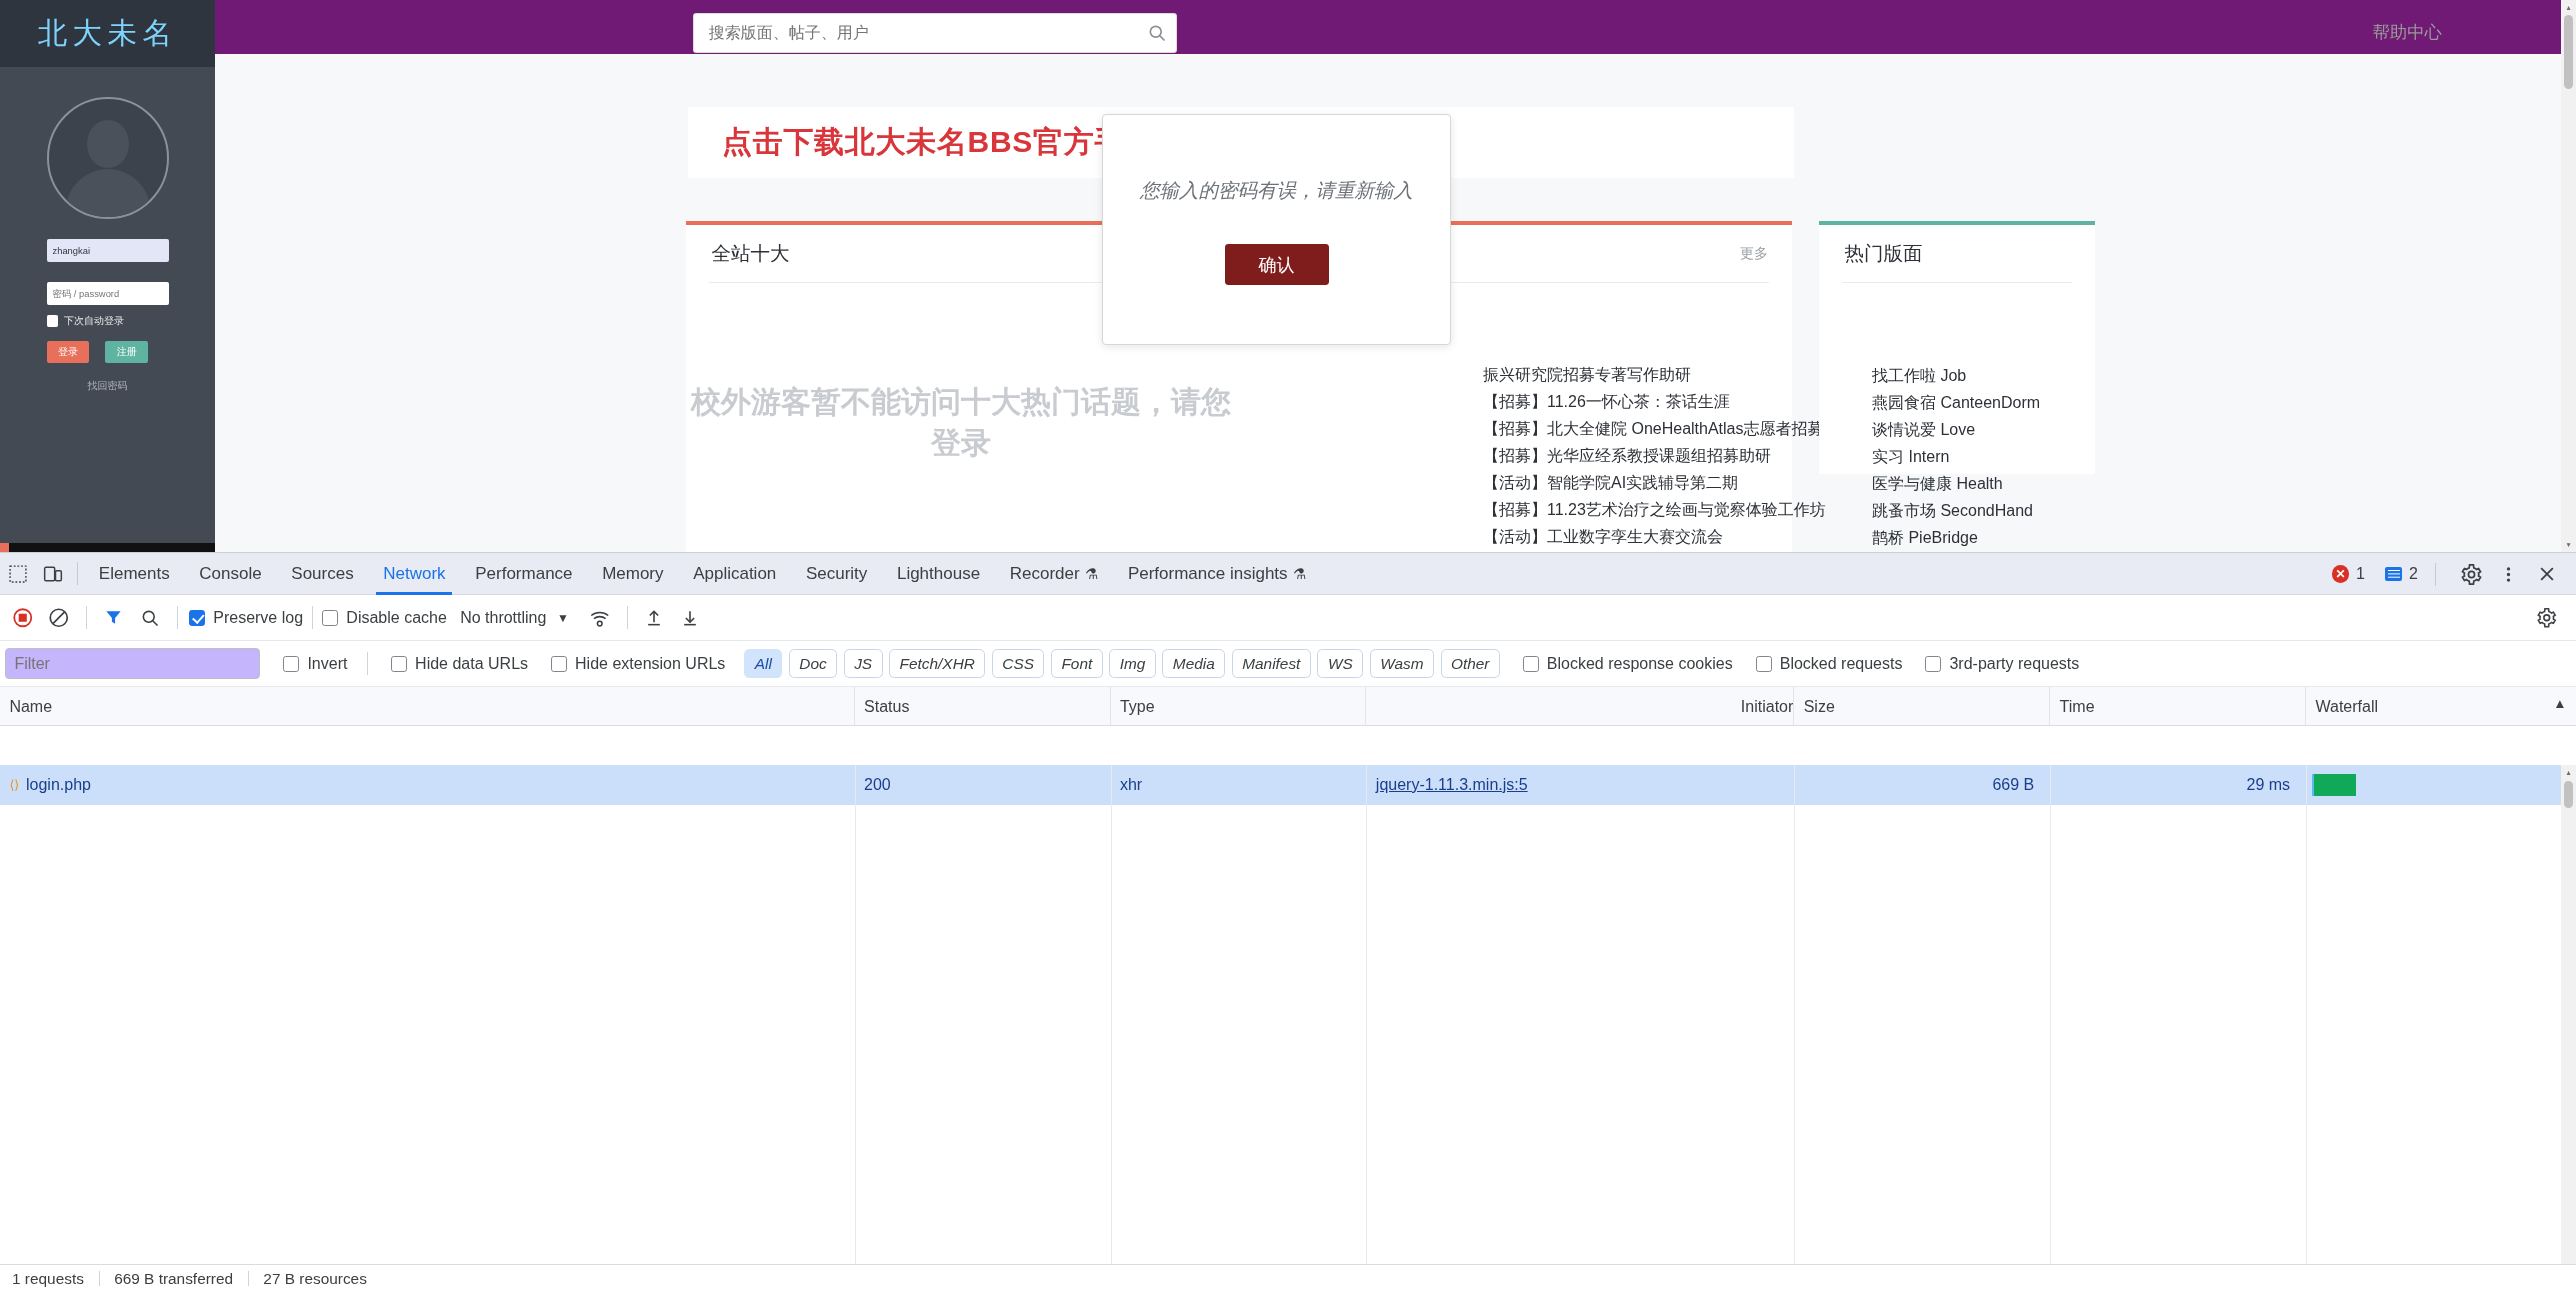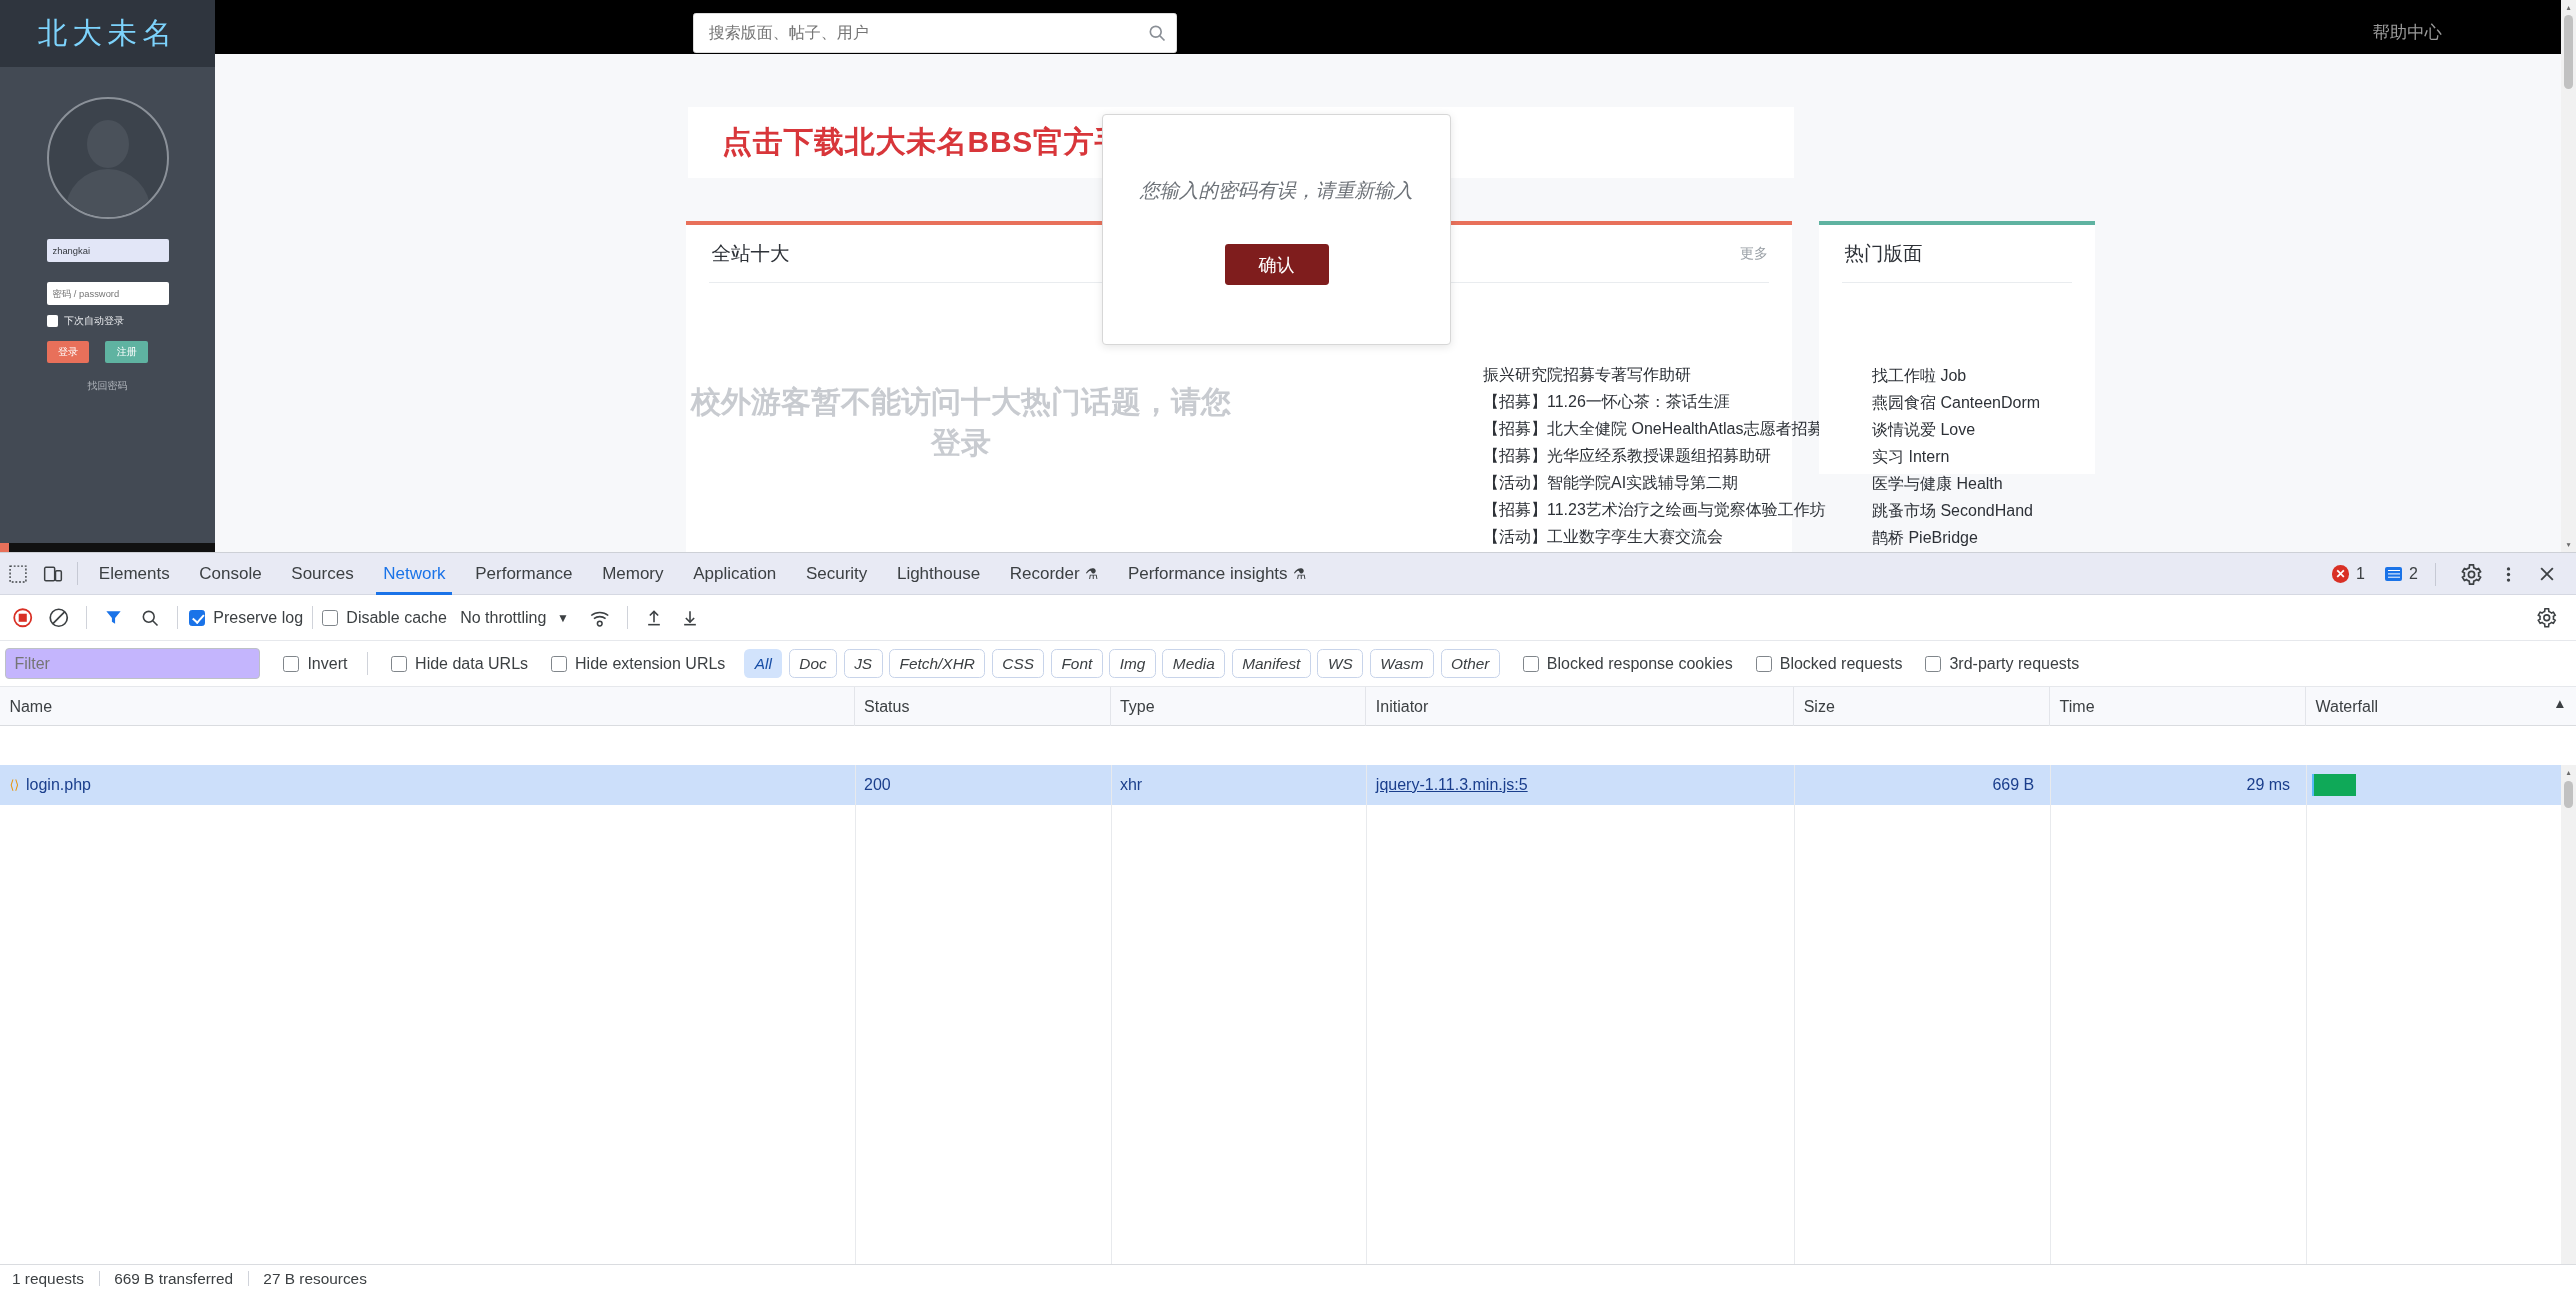--- a/index.html
+++ b/index.html
@@ -72,21 +72,21 @@
     color:#aeb3ba; font-size:10px; text-decoration:none;
   }
   #sidebar-bottom {
     position:absolute; left:0; bottom:0; width:215px; height:9.4px; background:#111;
   }
   #sidebar-bottom .mark { width:9.4px; height:9.4px; background:#e8705a; }
 
   
   #topbar {
     position:absolute; left:215px; top:0; right:0; height:54px;
-    background:#000000;
+    background:#701a75;
   }
   #search-wrap {
     position:absolute; left:478px; top:13.4px; width:484px; height:40px;
     background:#fff; border:0.7px solid #dcdcdc; border-radius:2.7px;
     display:flex; align-items:center;
   }
   #search-input {
     flex:1; border:none; outline:none; background:transparent;
     font-size:16px; color:#a8a8a8; padding:0 14.8px;
     font-family:"Liberation Sans", sans-serif;
@@ -552,21 +552,21 @@
     <div class="fb-check">
       <div class="cbox"></div>
       <span>3rd-party requests</span>
     </div>
   </div>
 
   <div id="dt-table-head">
     <div class="th" style="width:855px;">Name</div>
     <div class="th" style="width:256px;">Status</div>
     <div class="th" style="width:256px;">Type</div>
-    <div class="th" style="width:428px;">Initiator</div>
+    <div class="th" style="width:428px;text-align:right;">Initiator</div>
     <div class="th" style="width:256px;">Size</div>
     <div class="th" style="width:256px;">Time</div>
     <div class="th" style="width:270px;border-right:none;">Waterfall</div>
     <div style="position:absolute;right:9.4px;top:9.4px;font-size:13.4px;color:#3c4043;">▲</div>
   </div>
 
   <div id="dt-body">
     <div class="colline" style="left:855px;"></div>
     <div class="colline" style="left:1111px;"></div>
     <div class="colline" style="left:1366px;"></div>

